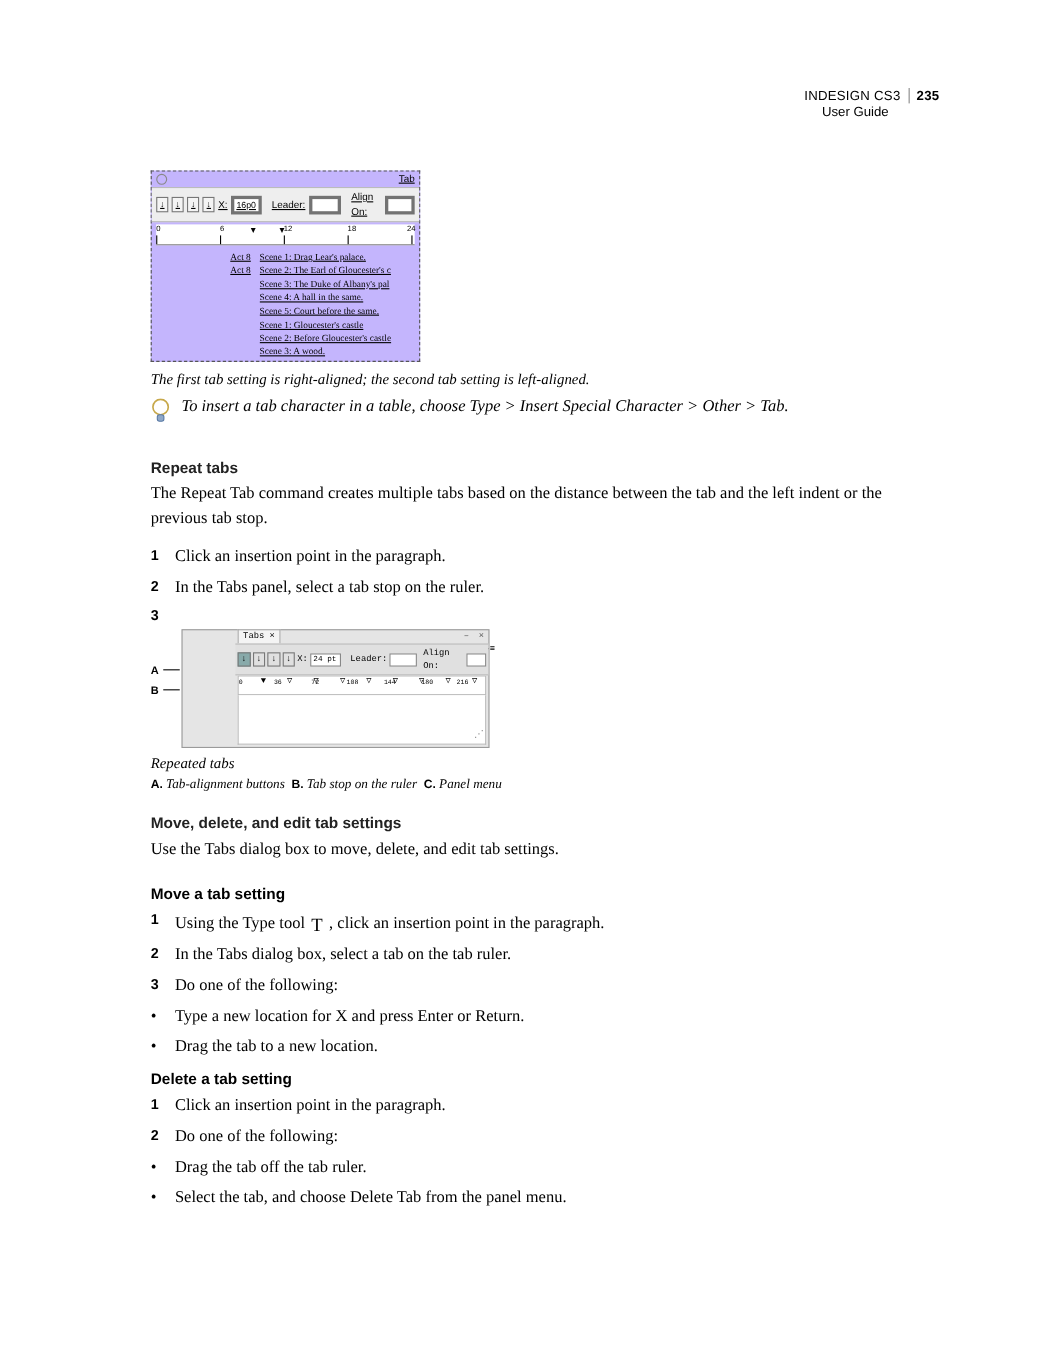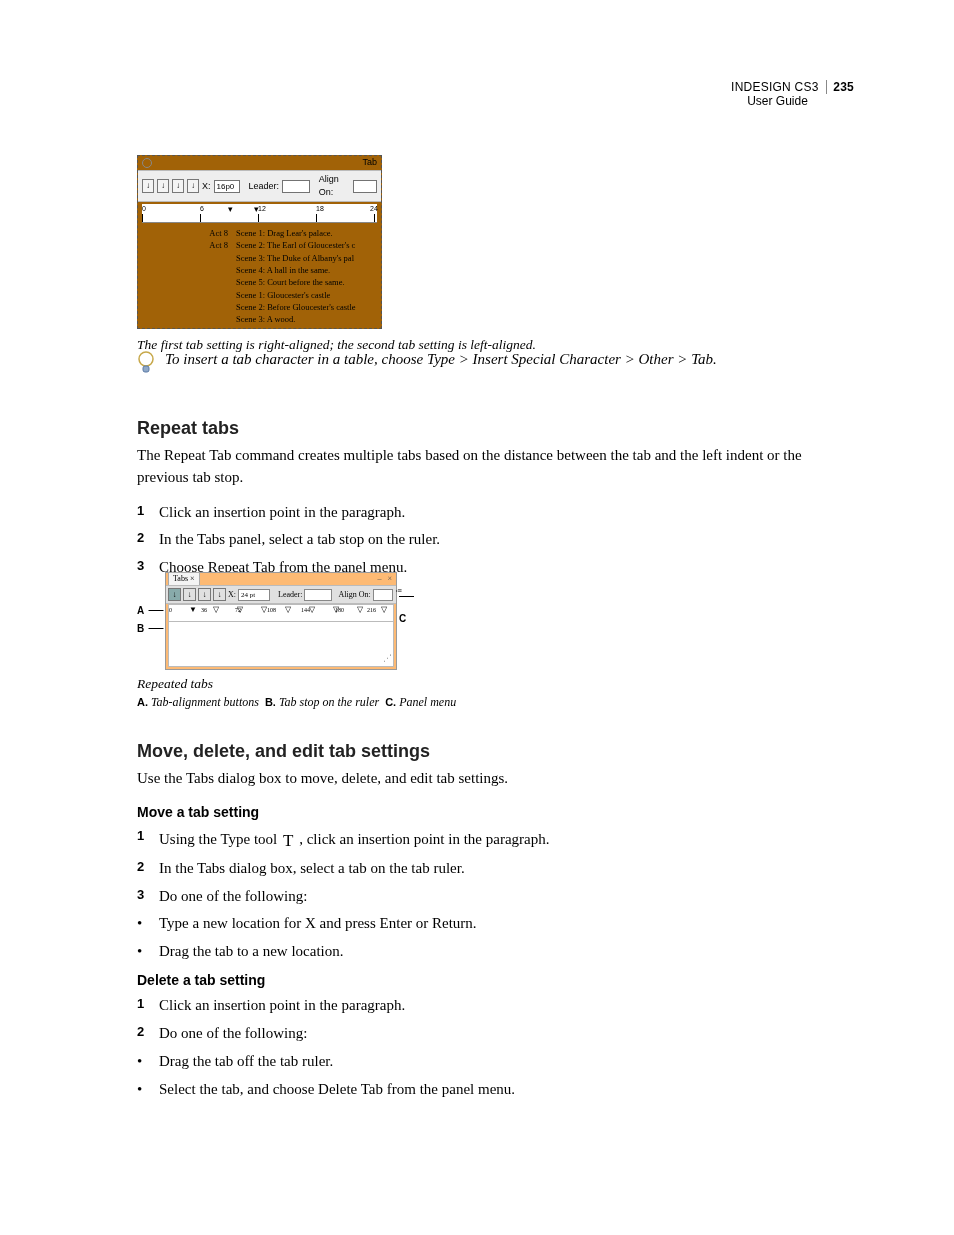--- a/index.html
+++ b/index.html
@@ -46,21 +46,21 @@
     display: flex;
     align-items: flex-start;
     gap: 10px;
     font-style: italic;
   }
   .tip svg { flex: 0 0 auto; margin-top: 2px; }
 
   h2.section {
     font-family: "Myriad Pro", Arial, sans-serif;
     font-weight: 700;
-    font-size: 18px;
+    font-size: 14px;
     margin: 0 0 4px 0;
     color: #222;
   }
   h3.sub {
     font-family: "Myriad Pro", Arial, sans-serif;
     font-weight: 700;
     font-size: 14px;
     margin: 0 0 2px 0;
   }
   p.body { margin: 0 0 10px 0; }
@@ -93,21 +93,22 @@
     flex: 0 0 auto;
   }
 
   
   .fig1 {
     border: 1px dashed #555;
     width: 243px;
     font-family: "Myriad Pro", Arial, sans-serif;
     font-size: 9px;
     color: #000;
-    background: #a16207;
+    background: #c4b5fd;
+    text-decoration: underline;
   }
   .fig1 .bar {
     display: flex;
     align-items: center;
     height: 14px;
     padding: 0 4px;
     justify-content: space-between;
     border-bottom: 1px solid #bbb;
   }
   .fig1 .bar .dot {
@@ -122,21 +123,21 @@
     background: #eee;
     font-size: 9px;
   }
   .fig1 .tabbtn {
     width: 12px; height: 12px; border: 1px solid #777;
     display: flex; align-items: center; justify-content: center;
     background: #f4f4f4;
     font-size: 8px;
   }
   .fig1 .input {
-    border: 1px solid #737373; background: #fff; height: 11px;
+    border: 3px solid #737373; background: #fff; height: 11px;
     font-size: 8px; padding: 0 2px; display: inline-block;
   }
   .fig1 .ruler {
     height: 18px;
     position: relative;
     border-bottom: 1px solid #888;
     background: #fff;
     margin: 2px 4px 0 4px;
   }
   .fig1 .ruler .tick { position:absolute; bottom:0; width:1px; height:4px; background:#000; }
@@ -151,24 +152,25 @@
     font-size: 8.5px;
     padding: 4px 4px 2px 4px;
     gap: 8px;
   }
   .fig1 .content .left { width: 86px; text-align: right; }
   .fig1 .content .right { flex: 1; }
   .fig1 .content .right div { white-space: nowrap; overflow: hidden; }
   .fig2 {
     width: 230px;
     border: 1px solid #9a9a9a;
-    background: #fdba74;
-    font-family: Liberation Serif, serif;
+    background: #e5e5e5;
+    font-family: Liberation Mono, monospace;
     font-size: 8px;
     position: relative;
+    padding-left: 48px;
   }
   .fig2 .titlebar { display:flex; justify-content:space-between; align-items:flex-end; padding:0 2px; height:12px;}
   .fig2 .tabhead { background:#f4f4f4; border:1px solid #aaa; border-bottom:none; padding:0 4px; font-size:8px; }
   .fig2 .winbtns { font-size:8px; color:#555; letter-spacing:2px;}
   .fig2 .ctrl {
     display:flex; align-items:center; gap:2px;
     background:#e0e0e0; padding:2px 2px; border-top:1px solid #bbb; border-bottom:1px solid #bbb;
     position: relative;
   }
   .fig2 .ruler {
@@ -251,21 +253,21 @@
         <div>Scene 5: Court before the same.</div>
         <div>Scene 1: Gloucester's castle</div>
         <div>Scene 2: Before Gloucester's castle</div>
         <div>Scene 3: A wood.</div>
       </div>
     </div>
   </div>
   <div class="caption">The first tab setting is right-aligned; the second tab setting is left-aligned.</div>
 </div>
 
-<div class="col tip" style="top:349px;">
+<div class="col tip" style="top:360px;">
   <svg width="18" height="26" viewBox="0 0 18 26">
     <circle cx="9" cy="8" r="7" fill="none" stroke="#c7a84a" stroke-width="1.5"></circle>
     <rect x="6" y="15" width="6" height="6" rx="2" fill="#8fa8c8" stroke="#5a7aa5"></rect>
   </svg>
   <div>To insert a tab character in a table, choose Type &gt; Insert Special Character &gt; Other &gt; Tab.</div>
 </div>
 
 <div class="col" style="top:415px;">
   <h2 class="section">Repeat tabs</h2>
   <p class="body">The Repeat Tab command creates multiple tabs based on the distance between the tab and the left indent or the previous tab stop.</p>
@@ -273,21 +275,20 @@
     <li>
         <span class="n">1</span>
         <span>Click an insertion point in the paragraph.</span>
       </li>
     <li>
         <span class="n">2</span>
         <span>In the Tabs panel, select a tab stop on the ruler.</span>
       </li>
     <li>
         <span class="n">3</span>
-        <span>Choose Repeat Tab from the panel menu.</span>
       </li>
   </ol>
 </div>
 
 <div class="col" style="top:572px;">
   <div style="position:relative; width:280px;">
     <div style="position:absolute; left:0; top:26px;" class="sans"><b style="font-size:10px">A</b> —</div>
     <div style="position:absolute; left:0; top:44px;" class="sans"><b style="font-size:10px">B</b> —</div>
     <div style="position:absolute; left:262px; top:12px;" class="sans">— <b style="font-size:10px">C</b></div>
 

